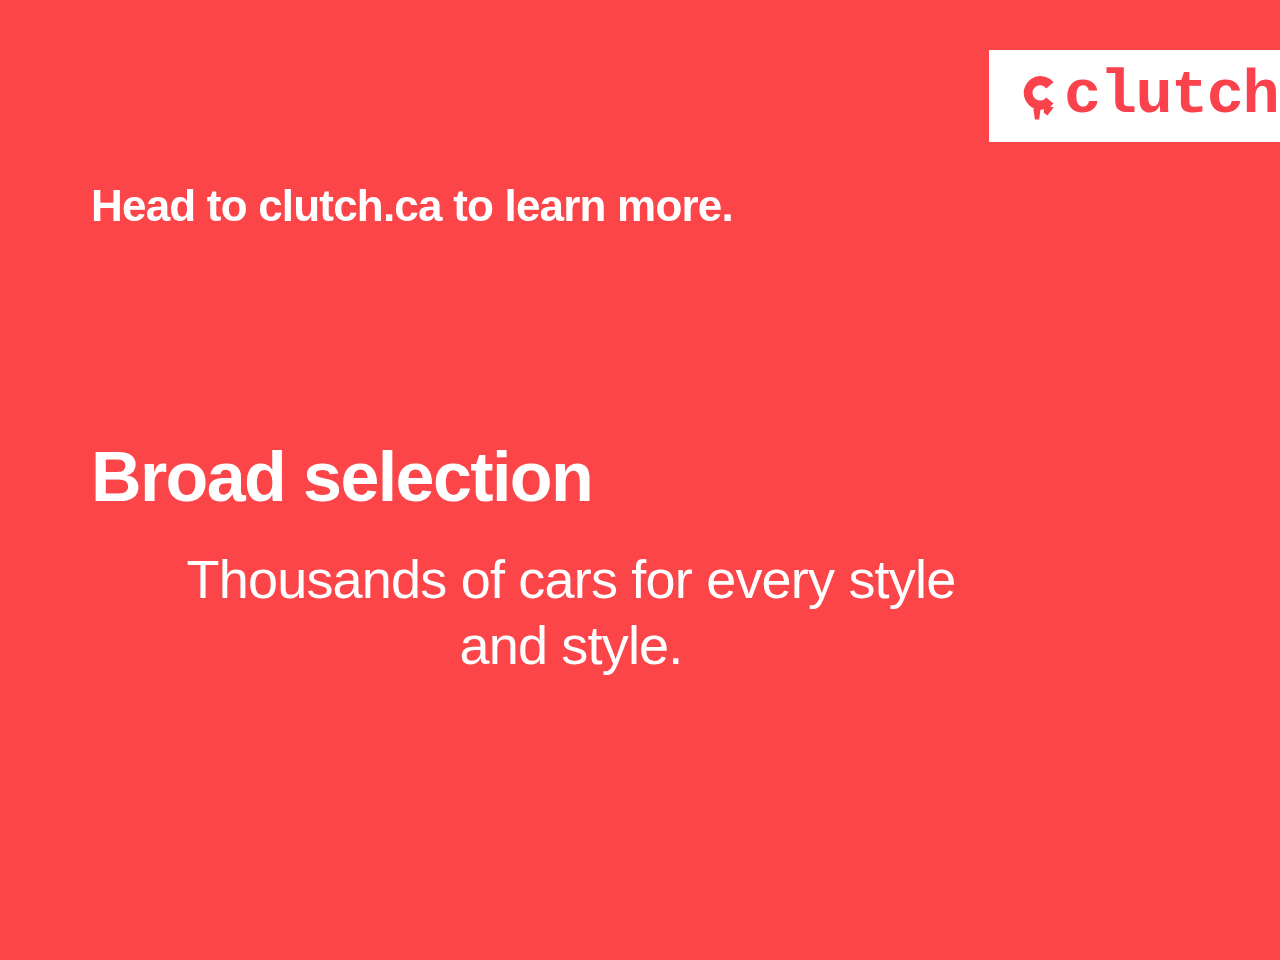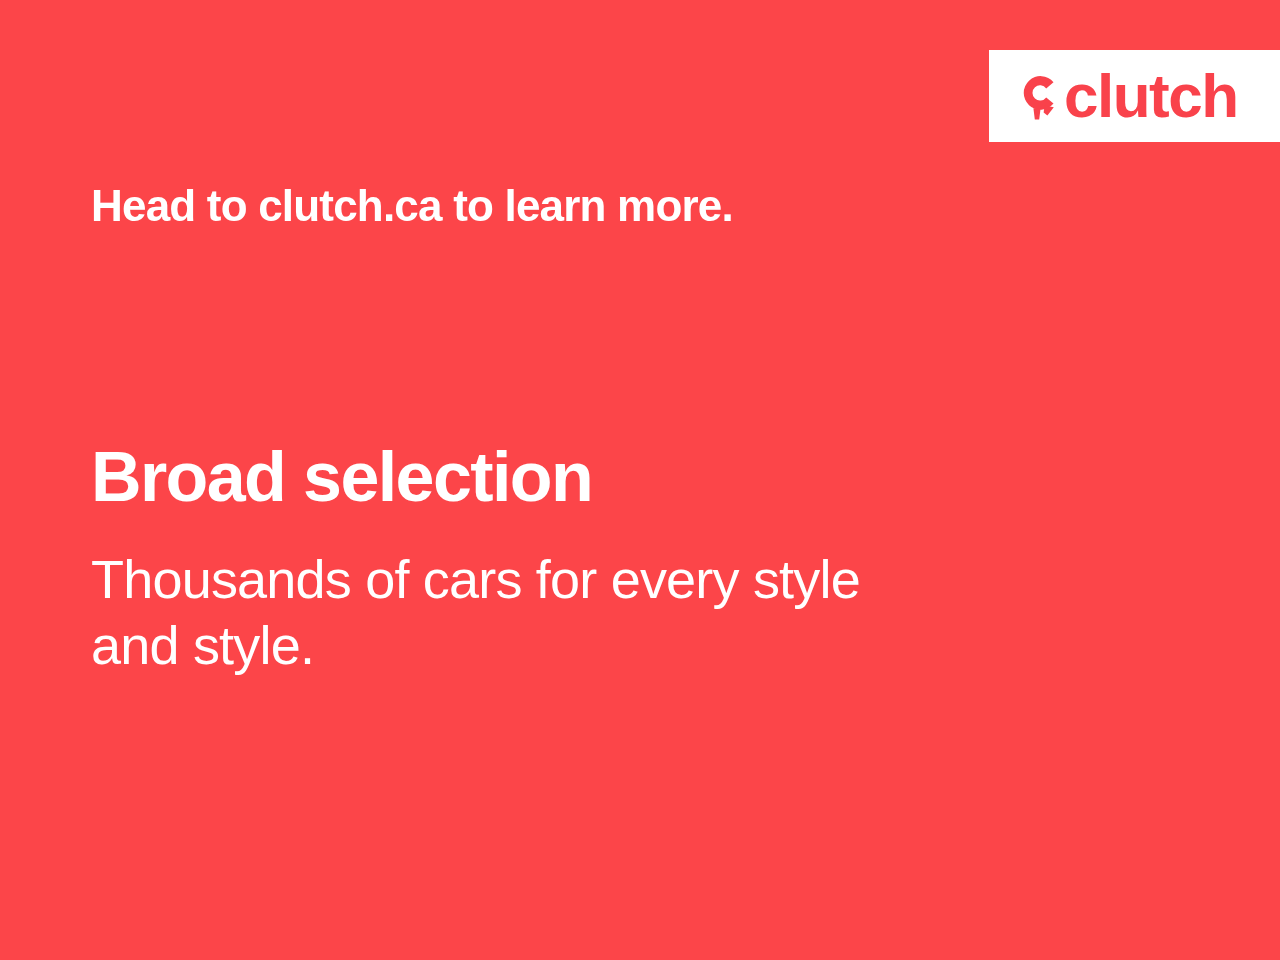--- a/index.html
+++ b/index.html
@@ -45,21 +45,21 @@
 
   #logo-mark {
     width: 46px;
     height: 52px;
     display: block;
     margin-right: 3px;
     margin-bottom: 1px;
   }
 
   #logo-wordmark {
-    font-family: Liberation Sans, sans-serif;
+    font-family: Liberation Mono, monospace;
     font-size: 62px;
     font-weight: bold;
     color: #f9424b;
     letter-spacing: -1.5px;
     line-height: 0.84;
   }
 
   
   #eyebrow {
     position: absolute;
@@ -91,20 +91,21 @@
     font-weight: 400;
     color: #ffffff;
     letter-spacing: -0.8px;
     line-height: 66px;
     width: 960px;
   }
 
   #subcopy .line {
     display: block;
     white-space: nowrap;
+    text-align: center;
   }
 </style>
 </head>
 <body>
 
 <div id="slide">
 
   <div id="logo-badge">
     <div id="logo-lockup">
 

